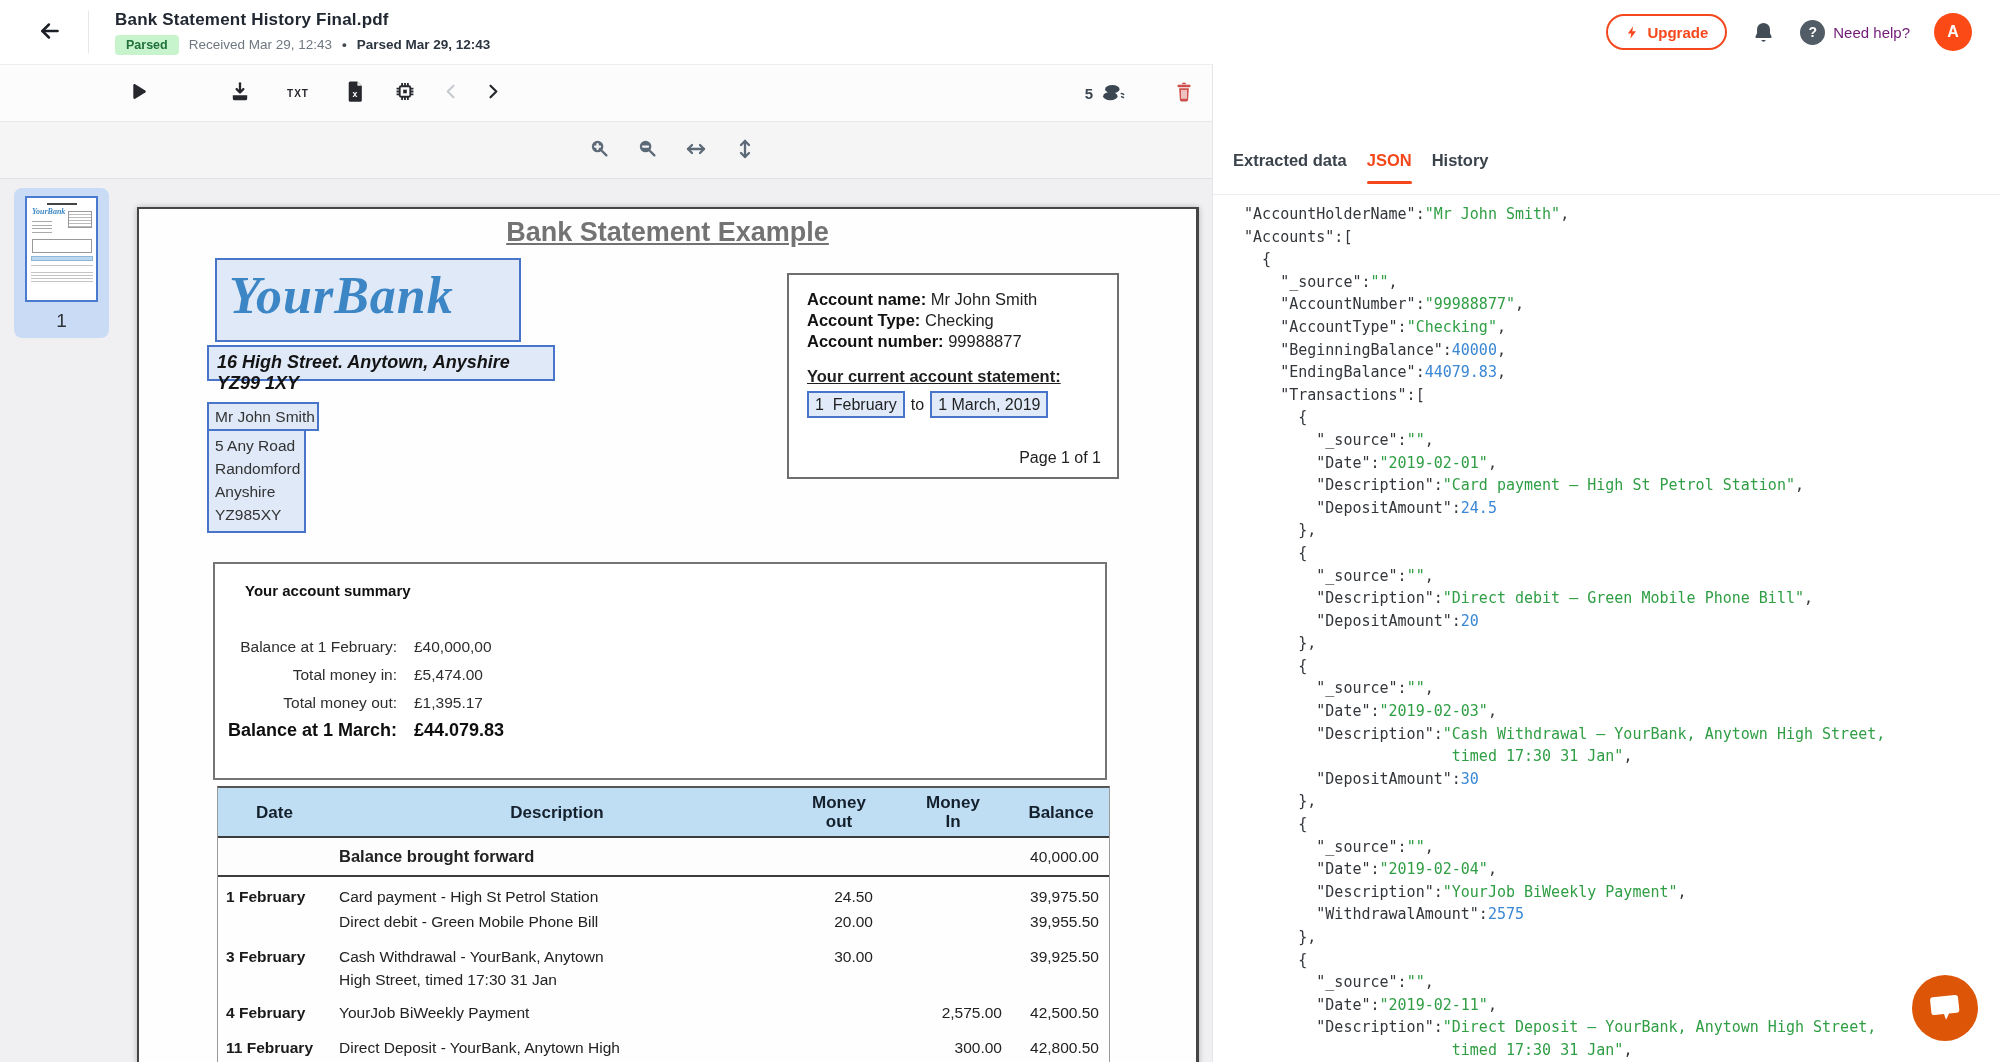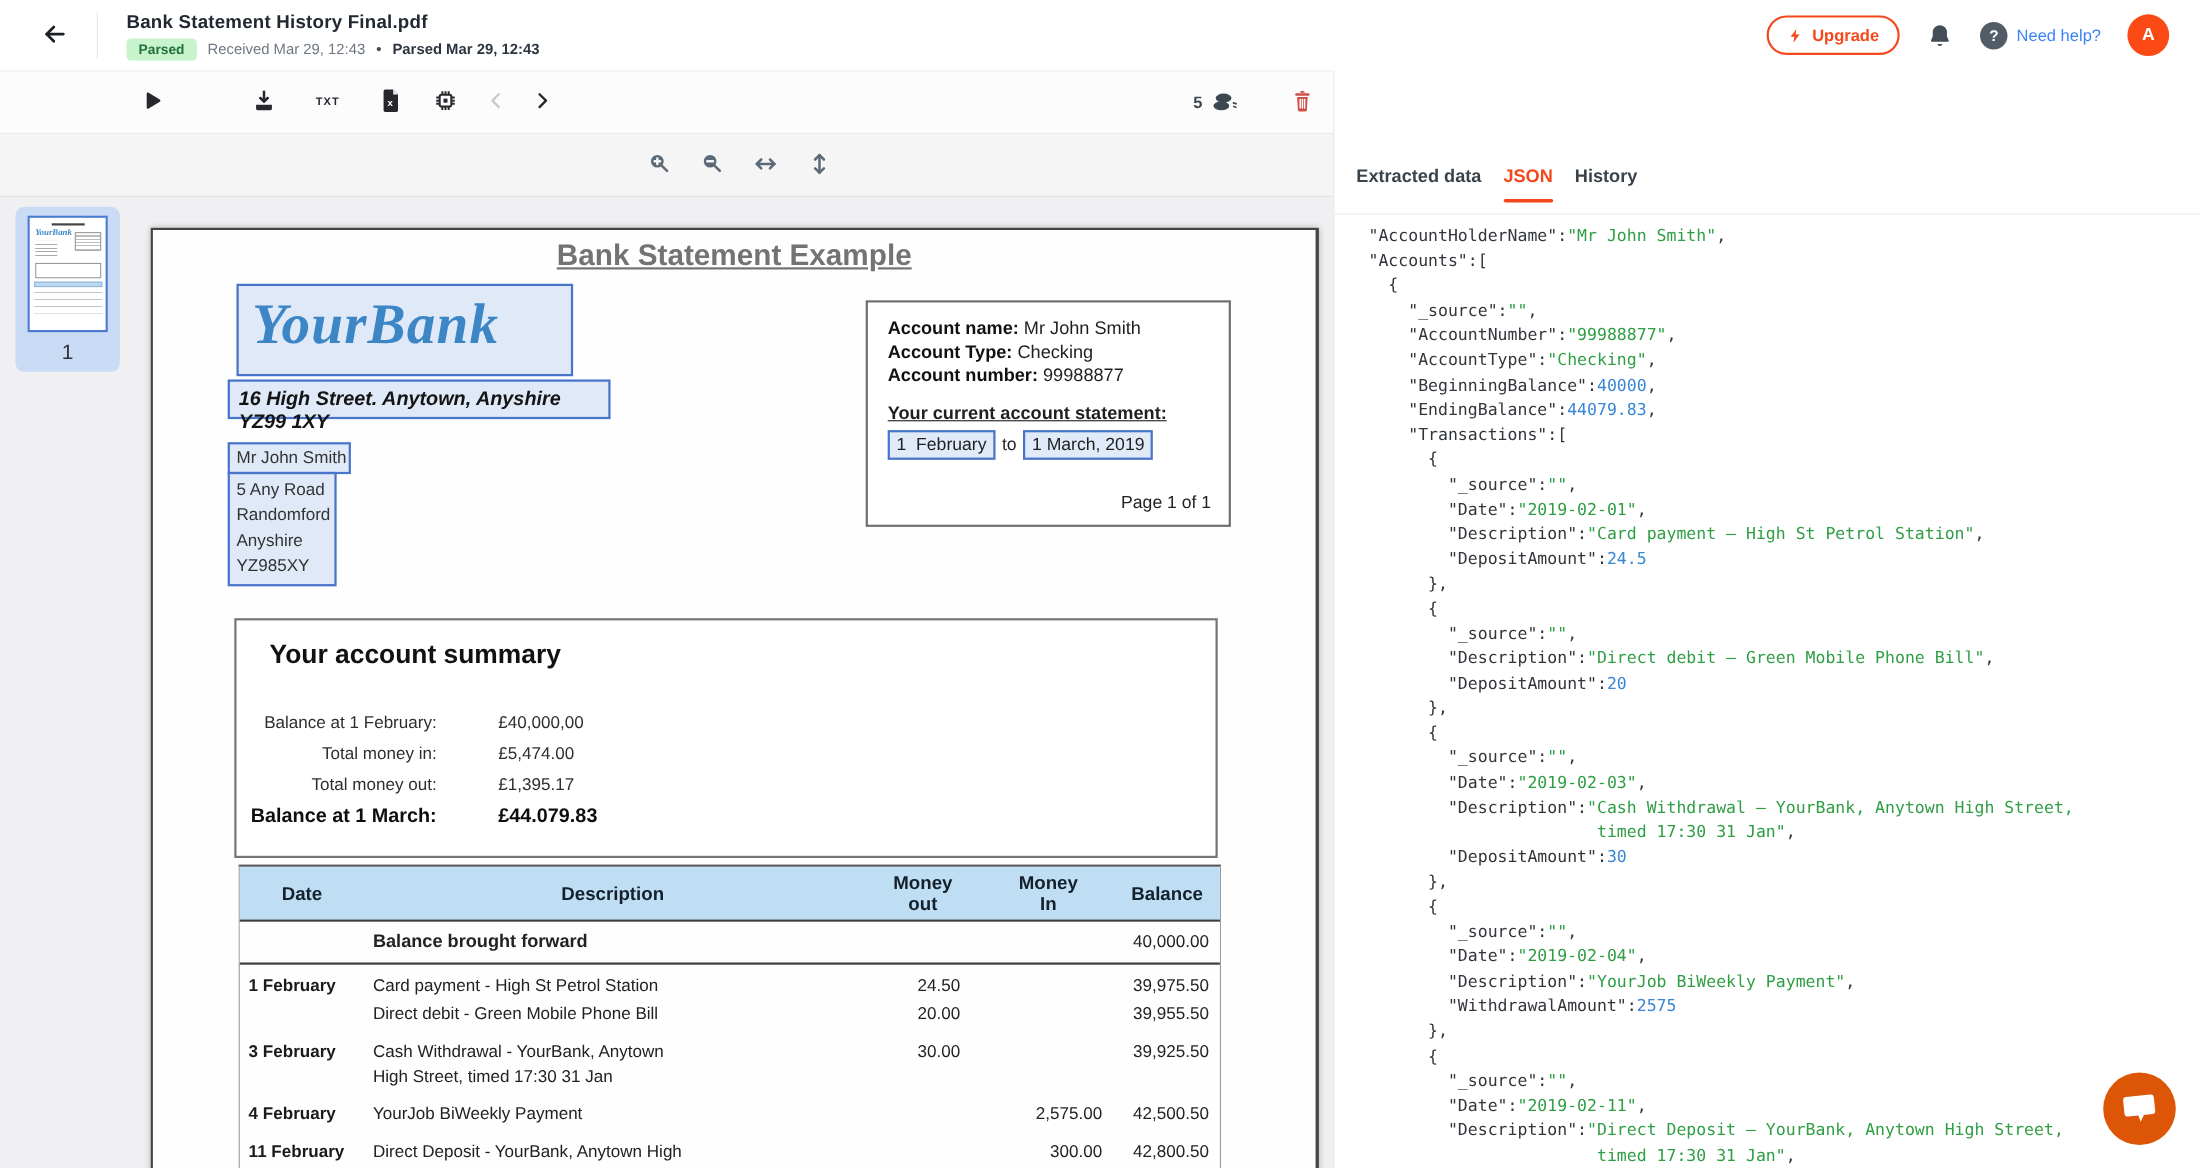--- a/index.html
+++ b/index.html
@@ -21,21 +21,21 @@
   .dot { color:#434b55; font-size:13.5px; font-weight:700; }
   .parsedts { color:#2c3540; font-size:13.5px; font-weight:700; }
   .hdr-right { position:absolute; right:28px; top:0; height:64px; display:flex; align-items:center; gap:24px; }
   .upgrade { display:flex; align-items:center; gap:7px; border:2px solid #f4481c; color:#f4481c;
     background:#fff; border-radius:19px; height:36px; padding:0 17px; font-size:15px;
     font-weight:700; cursor:pointer; font-family:inherit; }
   .bell-btn { border:none; background:transparent; color:#424d57; cursor:pointer; display:flex; }
   .help { display:flex; align-items:center; gap:8px; cursor:pointer; }
   .helpq { width:25px; height:25px; border-radius:50%; background:#515c66; color:#fff;
     font-size:14px; font-weight:700; display:flex; align-items:center; justify-content:center; }
-  .help-label { font-size:15px; color:#3b82f6; font-weight:500; }
+  .help-label { font-size:15px; color:#701a75; font-weight:500; }
   .avatar { width:38px; height:38px; border-radius:50%; background:#fb4a16; color:#fff;
     font-weight:700; font-size:16px; display:flex; align-items:center; justify-content:center; cursor:pointer; }
 
   
   .body-row { display:flex; height:998px; }
   .left-col { width:1212px; display:flex; flex-direction:column; }
   .right-col { flex:1; border-left:1px solid #e5e6e9; background:#fff; display:flex; flex-direction:column; }
 
   
   .toolbar { height:58px; background:#fcfcfd; border-top:1px solid #efeff1;
@@ -94,23 +94,23 @@
   .acct-box { position:absolute; left:648px; top:64px; width:332px; height:206px;
     border:2px solid #6f6f6f; background:#fff; padding:14px 0 0 18px; font-size:16.5px; line-height:21px; }
   .acct-line b { font-weight:700; color:#111; }
   .stmt-label { font-weight:700; text-decoration:underline; margin-top:14px; }
   .period-row { margin-top:4px; display:flex; align-items:center; gap:6px; font-size:16px; }
   .period-row .hl { display:inline-block; padding:1px 6px; white-space:pre; }
   .pageof { position:absolute; right:16px; bottom:9px; font-size:16px; color:#222; }
 
   .sum-box { position:absolute; left:74px; top:353px; width:894px; height:218px;
     border:2px solid #757575; background:#fff; }
-  .sum-title { margin:18px 0 0 30px; font-size:24px; font-weight:700; color:#111; }
+  .sum-title { margin:18px 0 0 30px; font-size:15px; font-weight:700; color:#111; }
   .sum-rows { margin-top:34px; }
-  .sum-row { display:flex; line-height:28px; font-size:15.5px; color:#2e2e2e;gap:39px; }
+  .sum-row { display:flex; line-height:28px; font-size:15.5px; color:#2e2e2e; }
   .sum-label { flex:0 0 182px; text-align:right; }
   .sum-val { margin-left:17px; }
   .sum-row.bold { font-size:18px; font-weight:700; color:#0e0e0e; line-height:26px; }
 
   .doc-table { position:absolute; left:78px; top:577px; width:893px;
     border-left:1px solid #9a9a9a; border-right:1px solid #9a9a9a; border-top:2px solid #555; }
   .tgrid { display:grid; grid-template-columns:113px 452px 112px 116px 100px; }
   .thead { background:#bfdef4; border-bottom:2px solid #3c3c3c; height:50px; align-items:center; }
   .th { font-size:17px; font-weight:700; color:#14202c; text-align:center; white-space:pre-line; line-height:19px; }
   .th-desc { text-align:center; }

